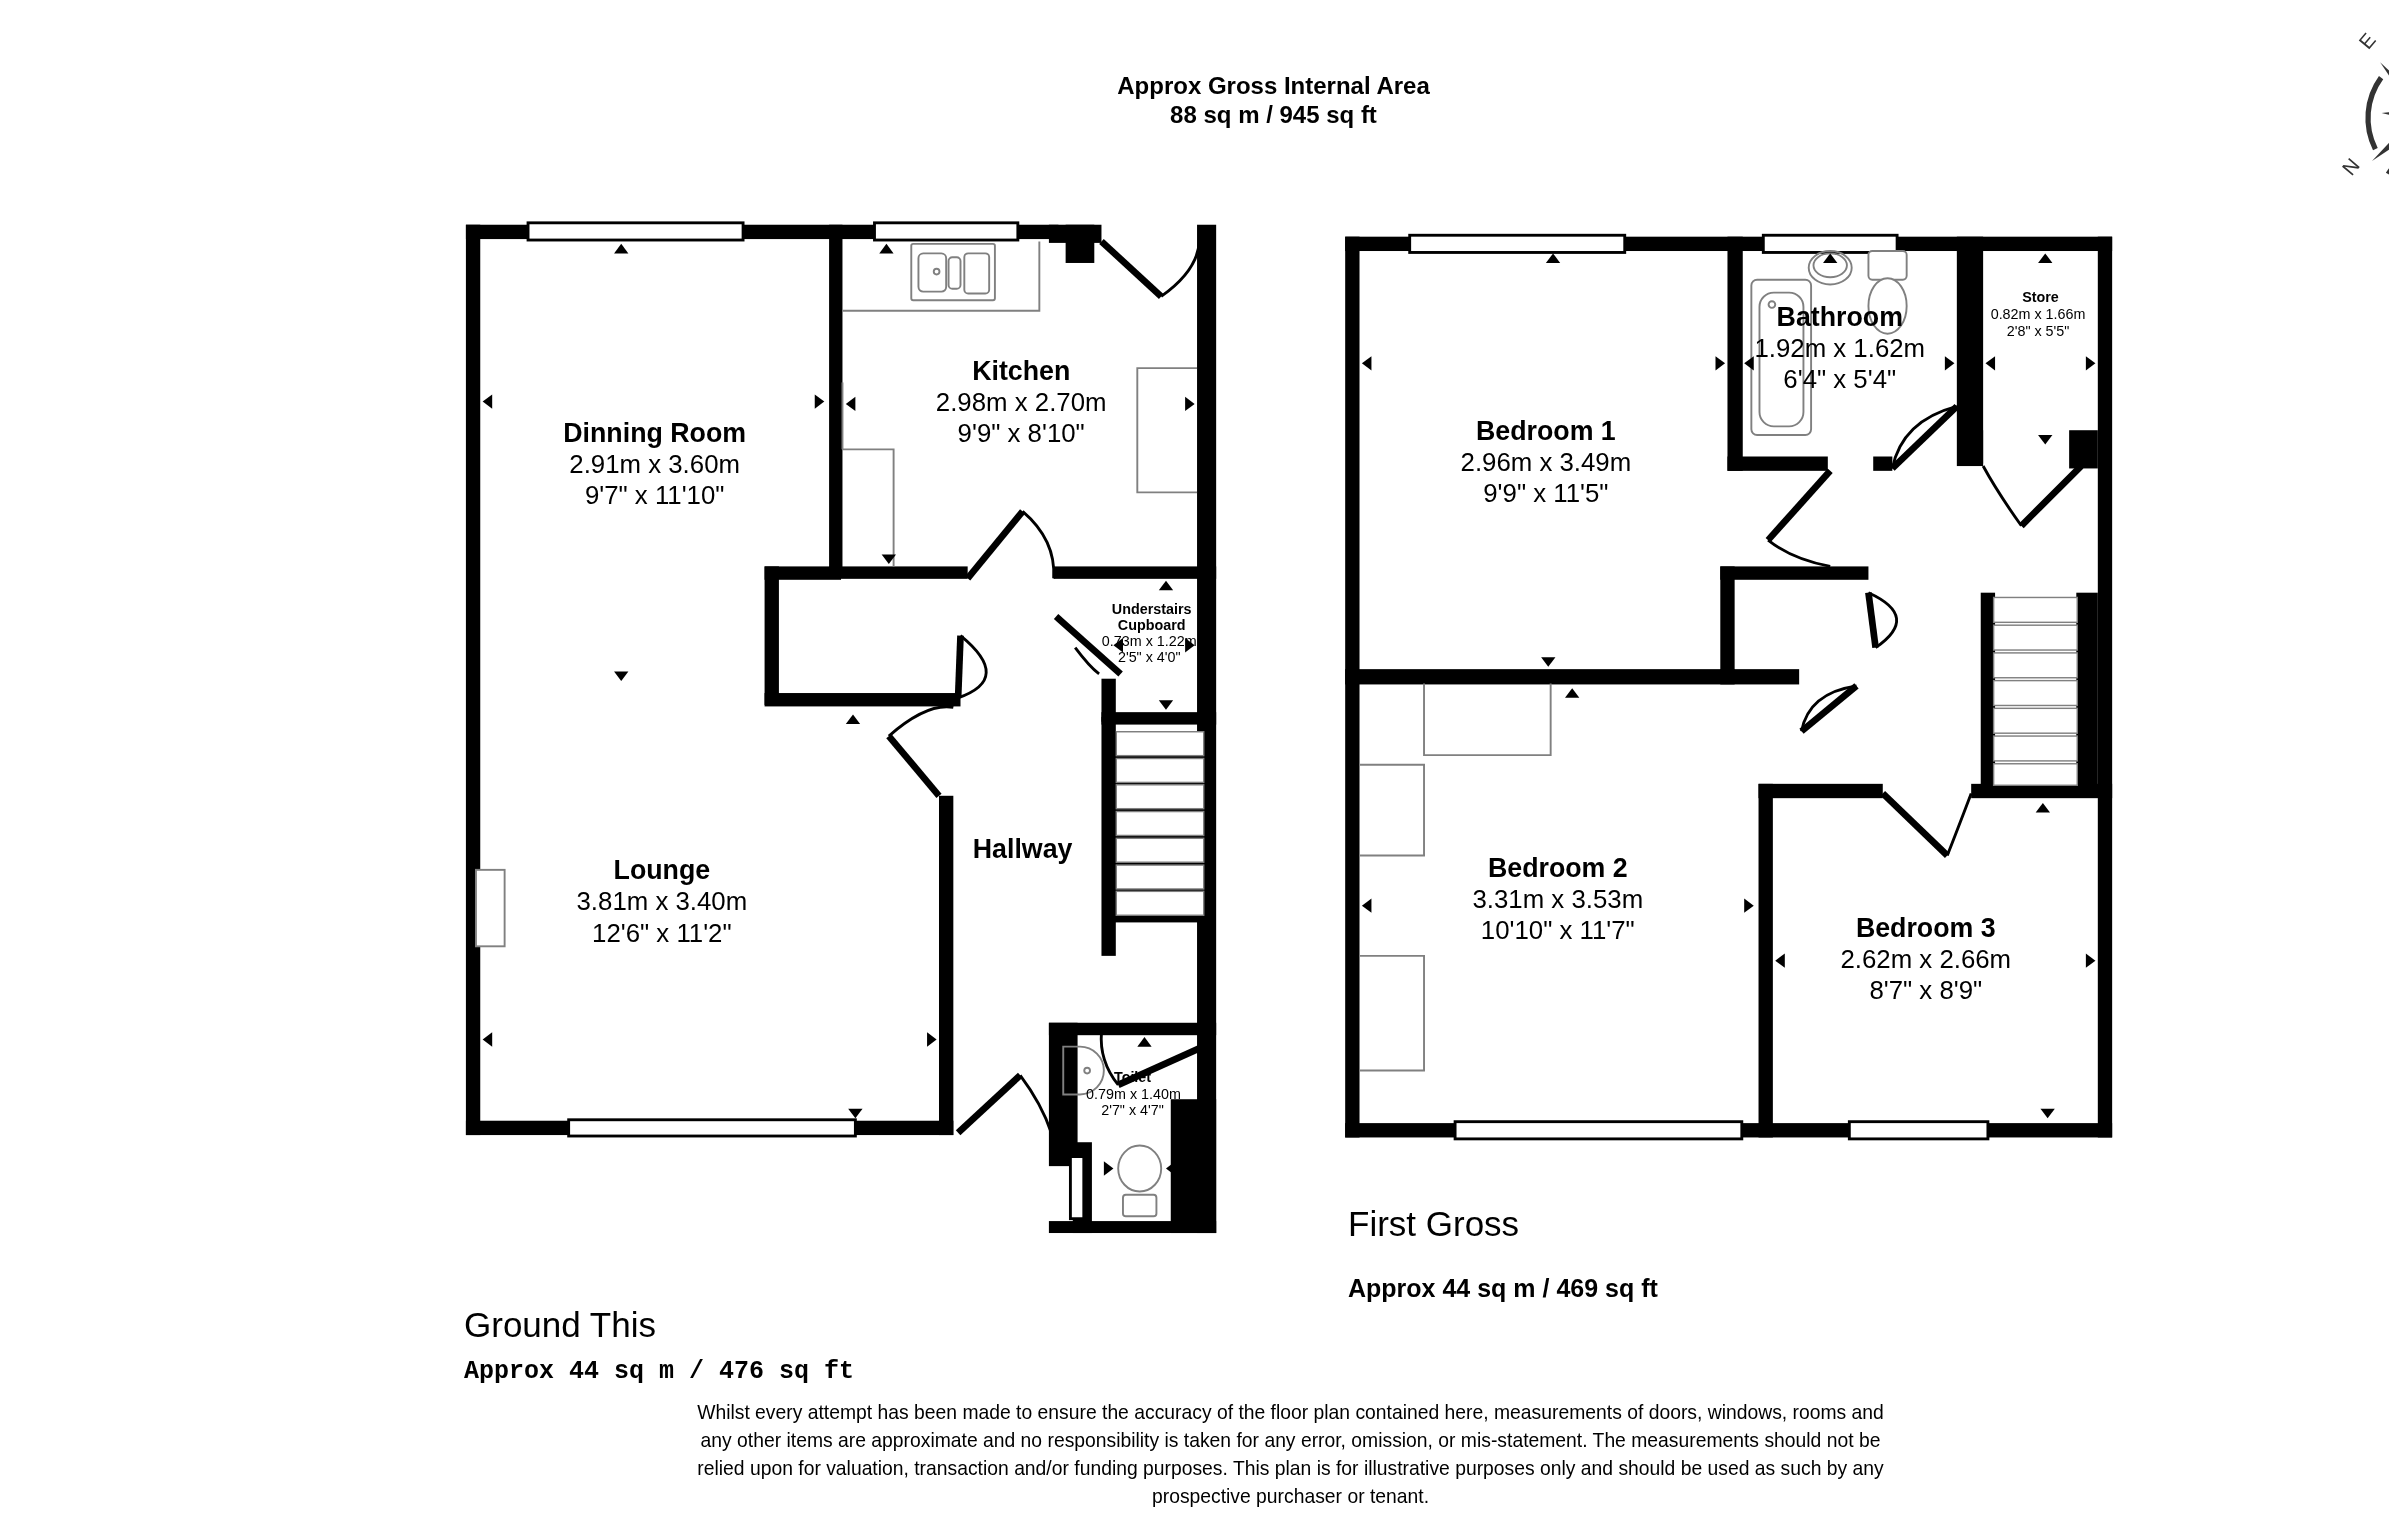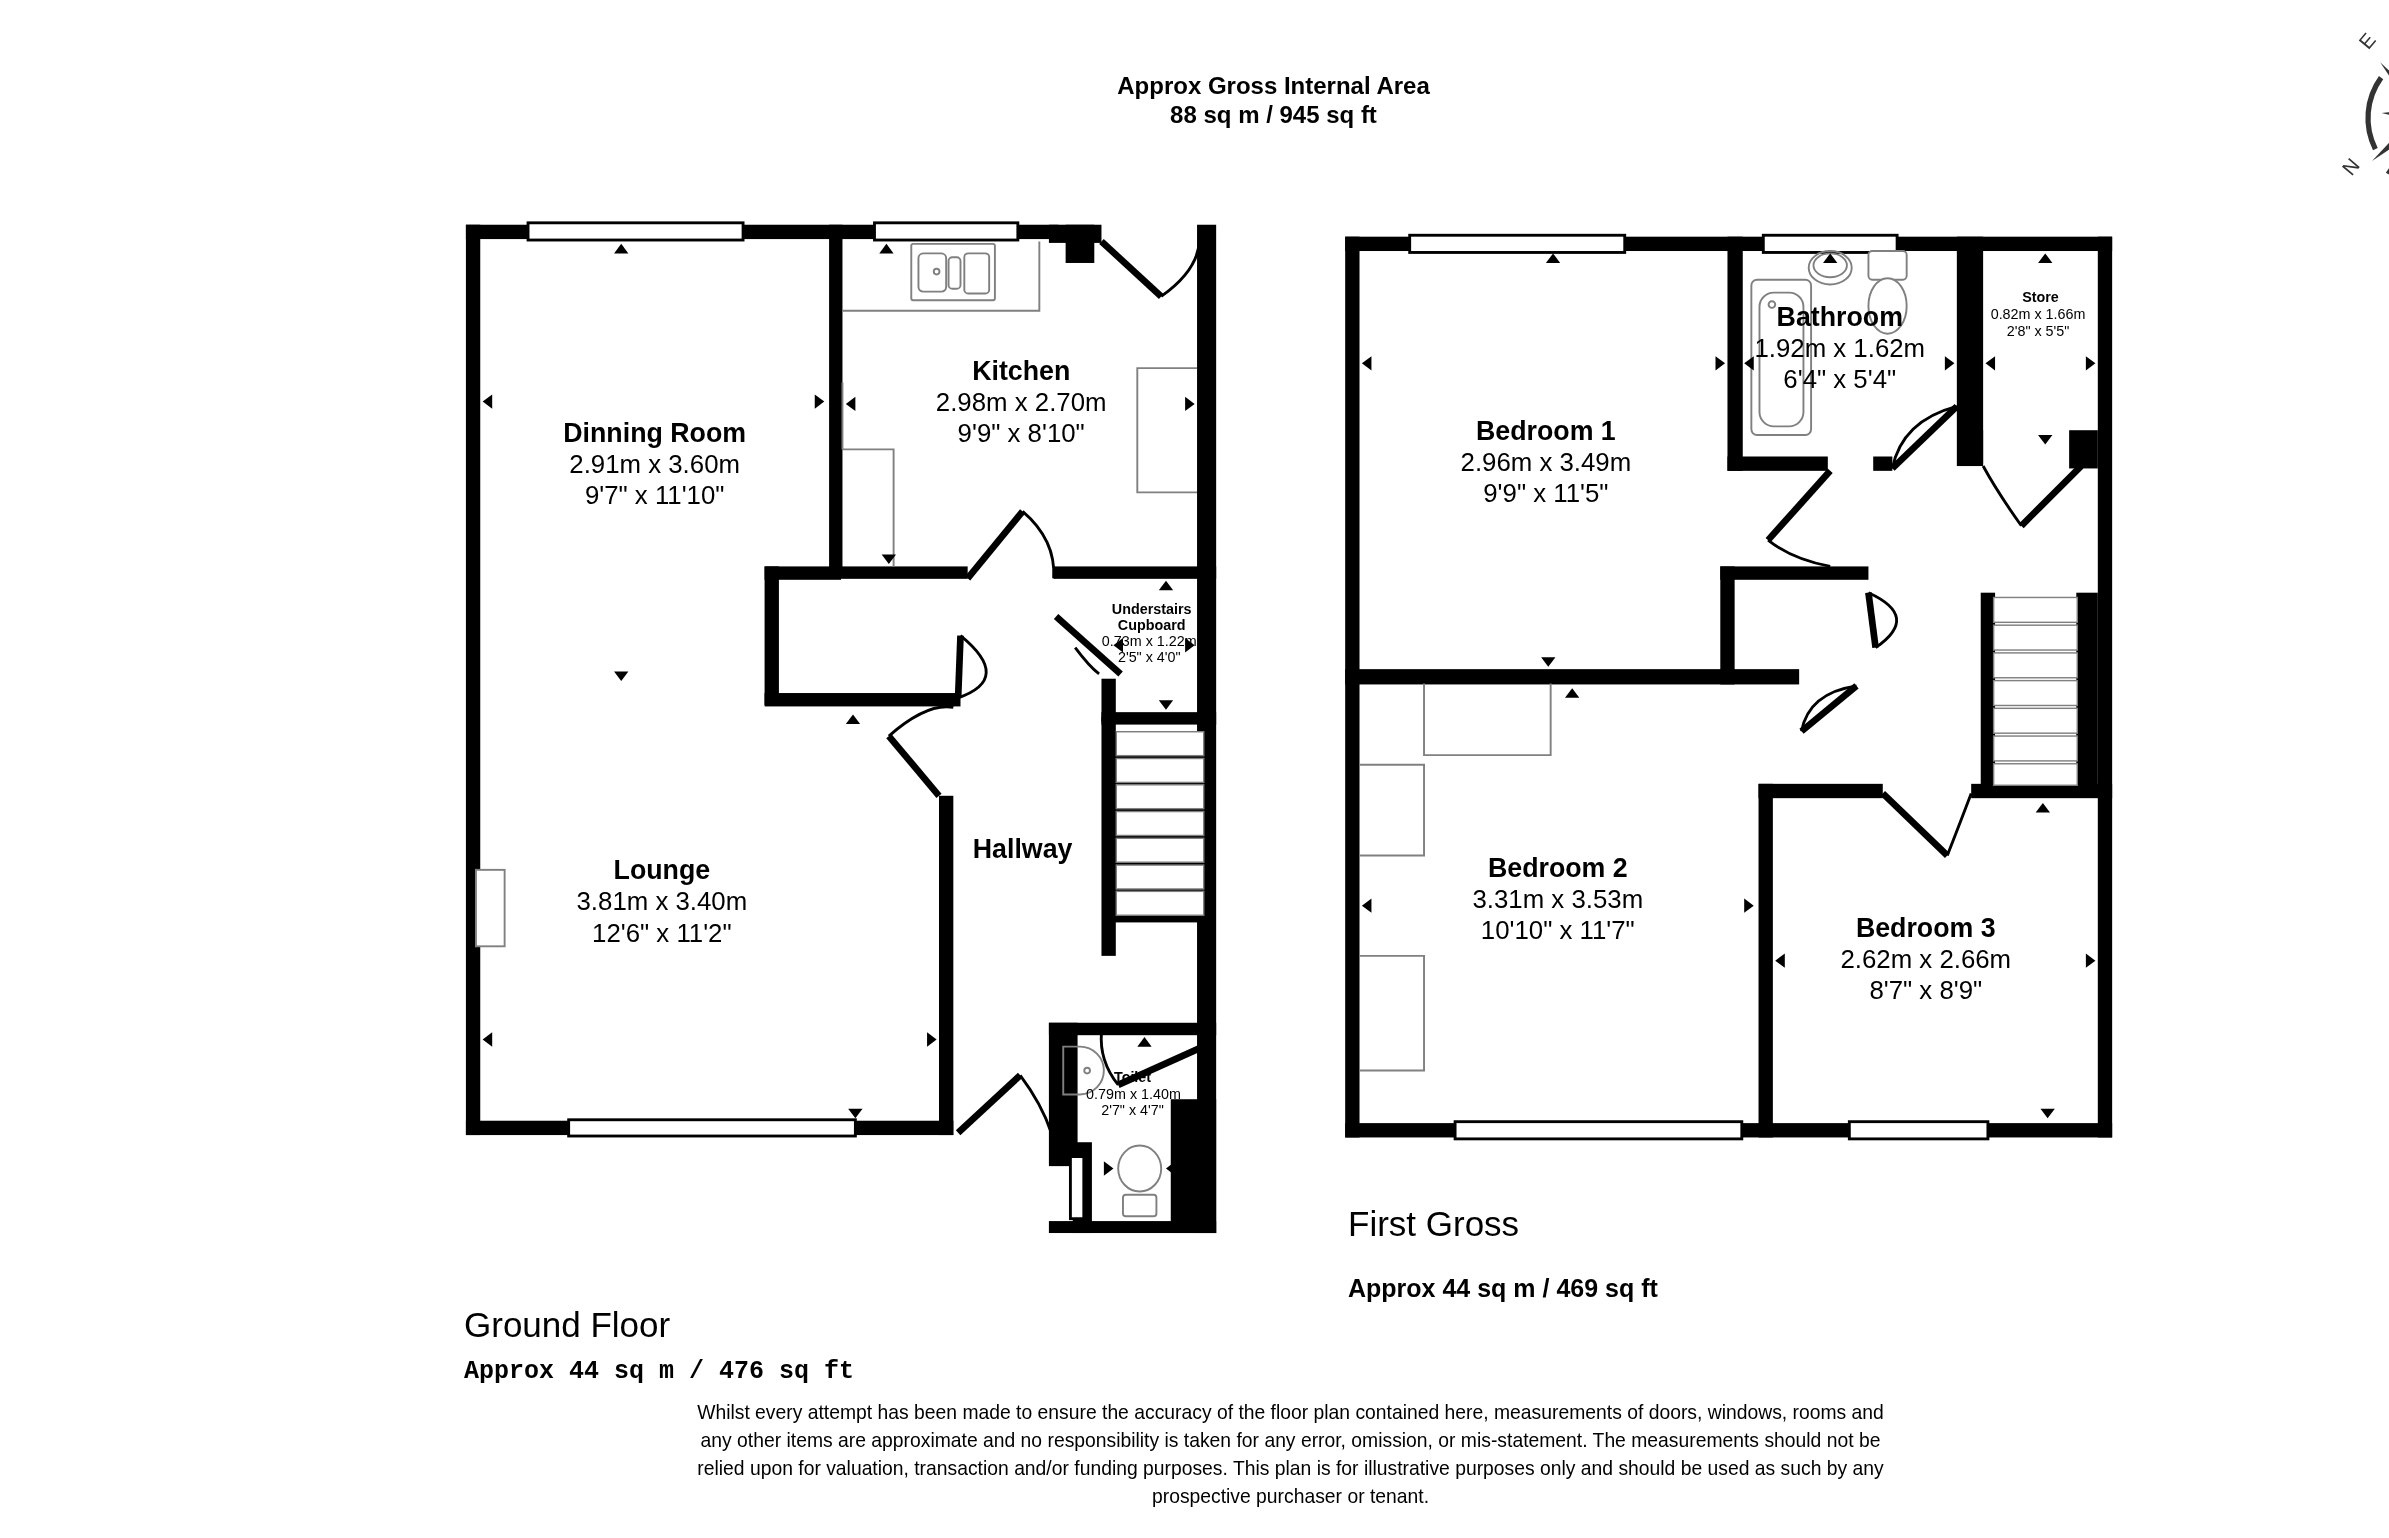--- a/index.html
+++ b/index.html
@@ -297,21 +297,21 @@
     <text x="3260" y="1965" class="rdim">10'10" x 11'7"</text>
 
     <text x="4030" y="1960" class="rname">Bedroom 3</text>
     <text x="4030" y="2025" class="rdim">2.62m x 2.66m</text>
     <text x="4030" y="2090" class="rdim">8'7" x 8'9"</text>
   </g>
 </svg>
 
 <div class="floor-title" style="left:1348px; top:1204px;">First Gross</div>
 <div class="floor-area" style="left:1348px; top:1254px;margin-top:20px;">Approx 44 sq m / 469 sq ft</div>
-<div class="floor-title" style="left:464px; top:1305px;">Ground Floor</div>
+<div class="floor-title" style="left:464px; top:1305px;">Ground This</div>
 <div class="floor-area" style="left:464px; top:1357px;font-family:Liberation Mono, monospace;">Approx 44 sq m / 476 sq ft</div>
 
 <div class="disclaimer">
   <div>Whilst every attempt has been made to ensure the accuracy of the floor plan contained here, measurements of doors, windows, rooms and</div>
   <div>any other items are approximate and no responsibility is taken for any error, omission, or mis-statement. The measurements should not be</div>
   <div>relied upon for valuation, transaction and/or funding purposes. This plan is for illustrative purposes only and should be used as such by any</div>
   <div>prospective purchaser or tenant.</div>
 </div>
 
 

